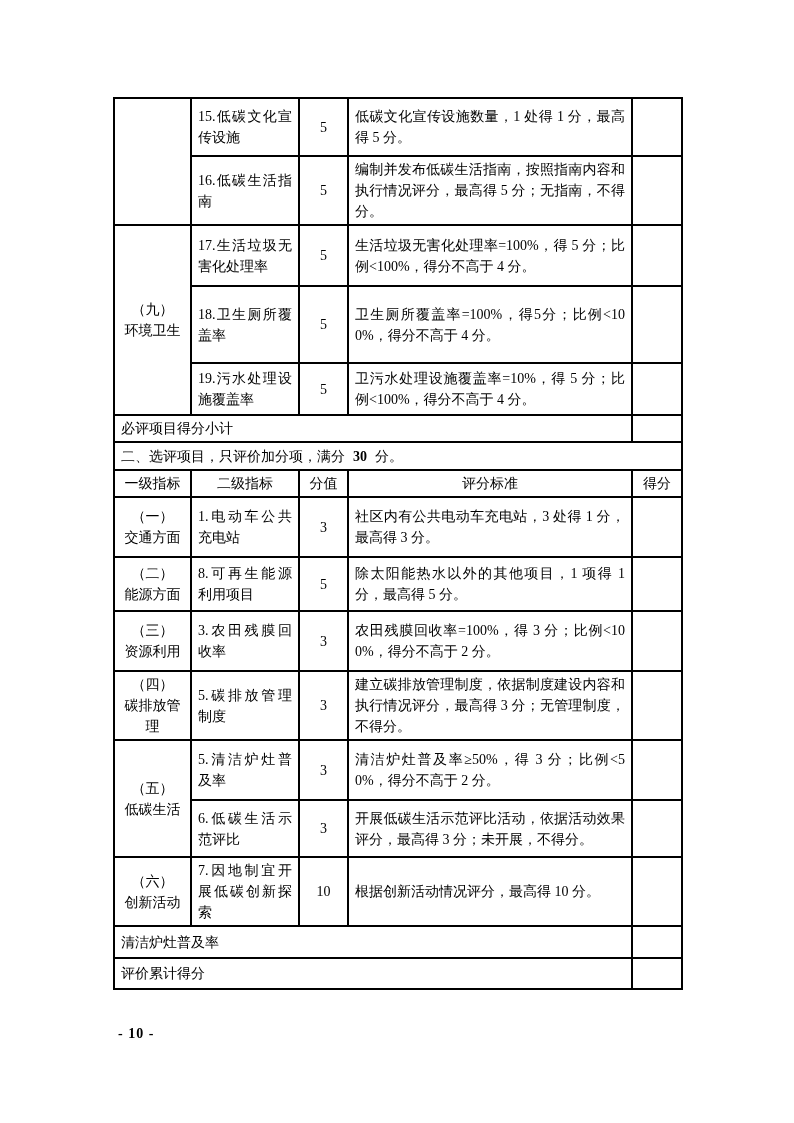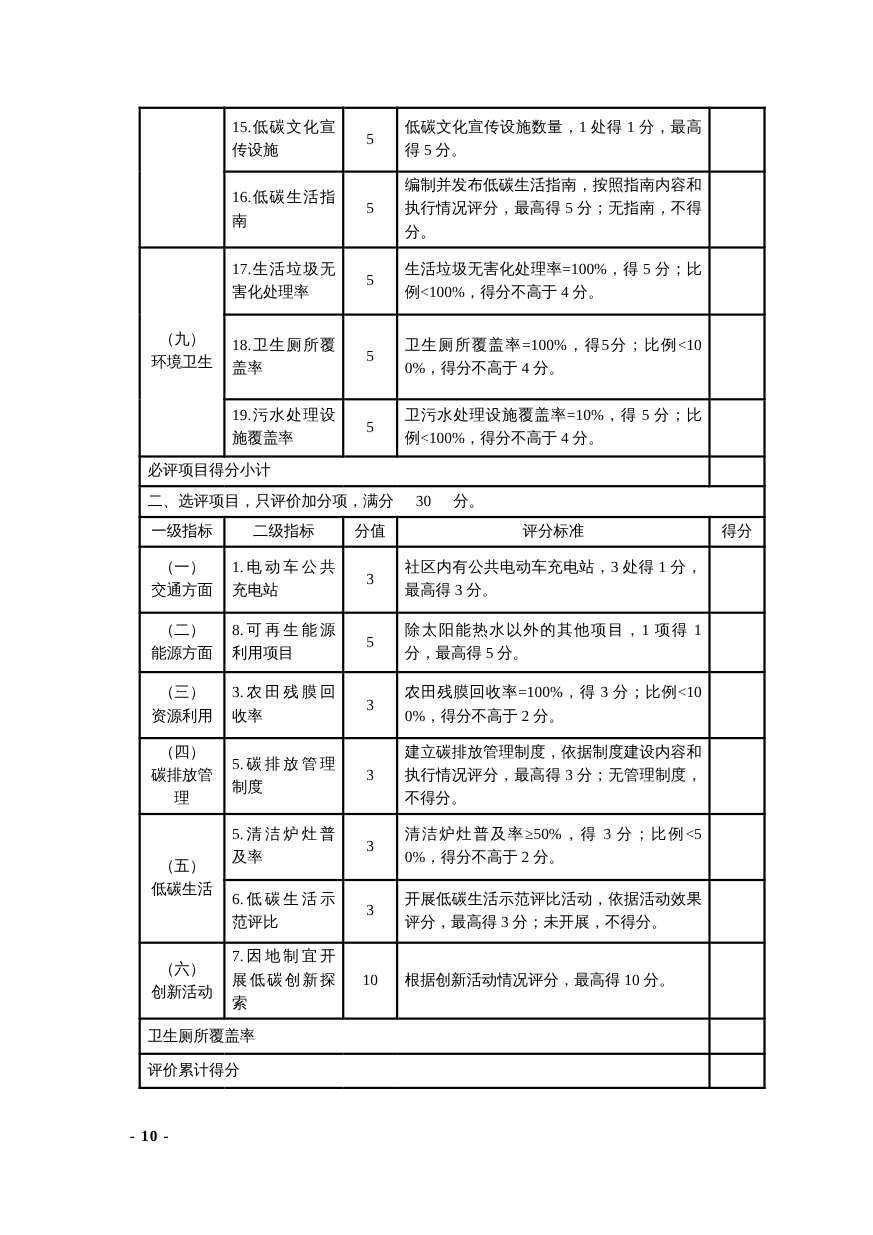--- a/index.html
+++ b/index.html
@@ -14,21 +14,21 @@
     font-family: "Liberation Serif", "DejaVu Serif", serif;
     color: #000;
   }
   .page {
     position: absolute;
     inset: 0;
     background: #ffffff;
   }
   table.eval {
     position: absolute;
-    left: 126px;
+    left: 113px;
     top: 97px;
     width: 568px;
     border-collapse: collapse;
     table-layout: fixed;
   }
   table.eval td, table.eval th {
     border: 2px solid #000;
     padding: 2px 6px;
     font-size: 14px;
     font-weight: normal;
@@ -58,22 +58,22 @@
   th.hdr {
     text-align: center;
   }
   td.span-label {
     text-align: left;
   }
   td.section-title {
     text-align: left;
   }
   .num-bold {
-    font-weight: normal;
-    margin: 0 20px;
+    font-weight: bold;
+    margin: 0 8px;
   }
   .footer {
     position: absolute;
     left: 118px;
     top: 1026px;
     font-size: 14px;
     font-weight: bold;
     letter-spacing: 1px;
   }
 </style>
@@ -192,21 +192,21 @@
     <tr style="height:62px">
       <td class="cat">（六）
 创新活动</td>
       <td class="ind">7.因地制宜开展低碳创新探索</td>
       <td class="val">10</td>
       <td class="cri">根据创新活动情况评分，最高得 10 分。</td>
       <td class="got"></td>
     </tr>
 
     <tr style="height:32px">
-      <td class="span-label" colspan="4">卫生厕所覆盖率</td>
+      <td class="span-label" colspan="4">清洁炉灶普及率</td>
       <td class="got"></td>
     </tr>
 
     <tr style="height:31px">
       <td class="span-label" colspan="4">评价累计得分</td>
       <td class="got"></td>
     </tr>
   </tbody>
     </table>
 

